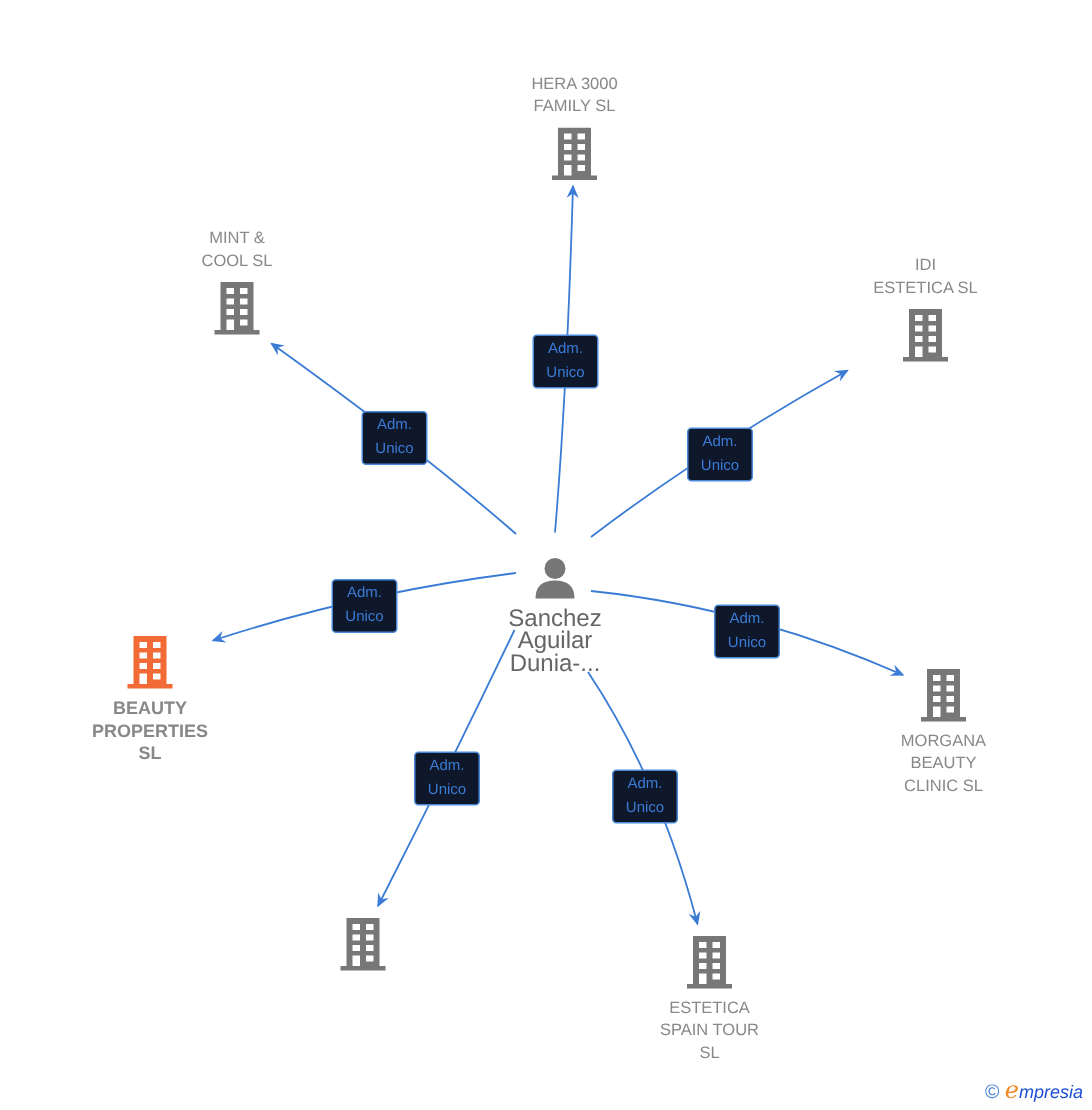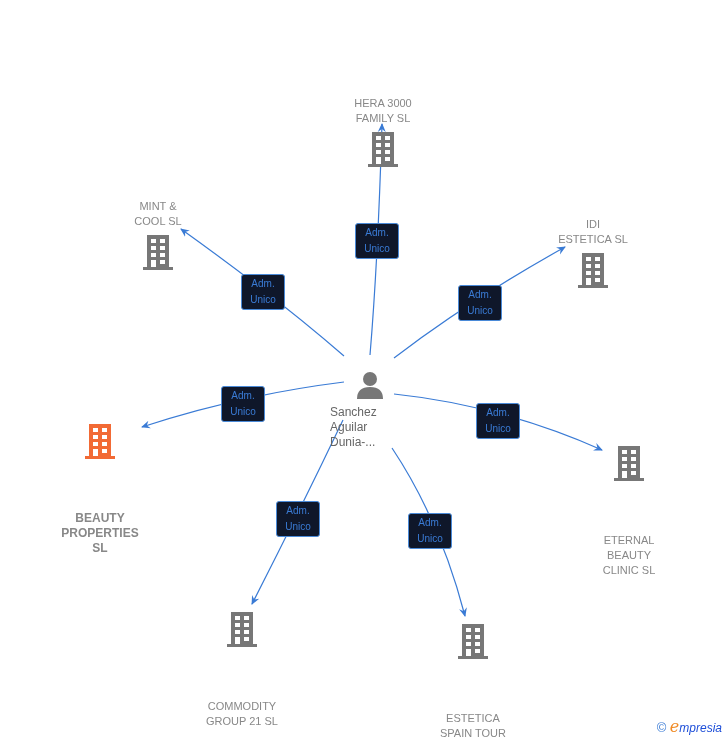--- a/index.html
+++ b/index.html
@@ -1,24 +1,24 @@
 <!DOCTYPE html>
 <html><head>
 <meta charset="utf-8">
 <style>
   html, body { margin:0; padding:0; background:#ffffff; }
   body { width:728px; height:740px; position:relative; overflow:hidden; font-family:"Liberation Sans", sans-serif; }
   #edges { position:absolute; left:0; top:0; }
   .node { position:absolute; text-align:center; color:#888888; font-size:11px; line-height:15px; }
-  .node .lbl { white-space:pre-line; display:block;margin-top:47px; }
+  .node .lbl { white-space:pre-line; display:block; }
   .node.main .lbl { color:#888888; font-weight:bold; font-size:12px; line-height:15px; }
   .bldg { display:inline-block; }
   .rel { position:absolute; width:44px; height:36px; box-sizing:border-box; border:1px solid #4a8ad8; border-radius:3px; background:#0f172a; color:#3a7bd5; font-size:10px; line-height:16px; text-align:center; padding-top:1px; }
   .rel span { display:block; }
-  .person-lbl { position:absolute; text-align:left; color:#666; font-size:12px; line-height:15px; white-space:pre-line; }
+  .person-lbl { position:absolute; text-align:center; color:#666; font-size:16px; line-height:15px; white-space:pre-line; }
   .footer { position:absolute; right:6px; bottom:4px; font-size:13px; color:#3a7bd5; }
   .footer .e { color:#f08a24; font-style:italic; font-family:"DejaVu Serif", serif; font-size:16px; }
   .footer .brand { color:#1d4ed8; font-style:italic; font-family:Liberation Sans, sans-serif; font-size:12px; }
 </style>
 </head>
 <body>
 
 <svg id="edges" width="728" height="740">
   <defs>
     <marker id="arr" markerWidth="10" markerHeight="10" refX="8" refY="5" orient="auto" markerUnits="userSpaceOnUse">
@@ -84,21 +84,21 @@
         <rect x="9" y="11" width="5" height="4"></rect>
         <rect x="18" y="11" width="5" height="4"></rect>
         <rect x="9" y="18" width="5" height="4"></rect>
         <rect x="18" y="18" width="5" height="4"></rect>
         <rect x="9" y="25" width="5" height="7"></rect>
         <rect x="18" y="25" width="5" height="4"></rect>
       </g>
   </svg>
 </div>
 
-<div class="node" style="left:543px; top:170px; width:100px;">
+<div class="node" style="left:567px; top:170px; width:100px;">
   <span class="lbl">IDI
 ESTETICA SL</span>
   <svg class="bldg" width="32" height="36" viewBox="0 0 32 36" style="margin-top:6px;">
     <rect x="5" y="0" width="22" height="33" fill="#777"></rect>
       <rect x="1" y="32" width="30" height="3" fill="#777"></rect>
     <g fill="#fff">
         <rect x="9" y="4" width="5" height="4"></rect>
         <rect x="18" y="4" width="5" height="4"></rect>
         <rect x="9" y="11" width="5" height="4"></rect>
         <rect x="18" y="11" width="5" height="4"></rect>
@@ -138,42 +138,40 @@
         <rect x="9" y="4" width="5" height="4"></rect>
         <rect x="18" y="4" width="5" height="4"></rect>
         <rect x="9" y="11" width="5" height="4"></rect>
         <rect x="18" y="11" width="5" height="4"></rect>
         <rect x="9" y="18" width="5" height="4"></rect>
         <rect x="18" y="18" width="5" height="4"></rect>
         <rect x="9" y="25" width="5" height="7"></rect>
         <rect x="18" y="25" width="5" height="4"></rect>
       </g>
   </svg>
-  <span class="lbl">ETERNAL
+  <span class="lbl">MORGANA
 BEAUTY
 CLINIC SL</span>
 </div>
 
 <div class="node" style="left:192px; top:612px; width:100px;">
   <svg class="bldg" width="32" height="36" viewBox="0 0 32 36">
     <rect x="5" y="0" width="22" height="33" fill="#777"></rect>
       <rect x="1" y="32" width="30" height="3" fill="#777"></rect>
     <g fill="#fff">
         <rect x="9" y="4" width="5" height="4"></rect>
         <rect x="18" y="4" width="5" height="4"></rect>
         <rect x="9" y="11" width="5" height="4"></rect>
         <rect x="18" y="11" width="5" height="4"></rect>
         <rect x="9" y="18" width="5" height="4"></rect>
         <rect x="18" y="18" width="5" height="4"></rect>
         <rect x="9" y="25" width="5" height="7"></rect>
         <rect x="18" y="25" width="5" height="4"></rect>
       </g>
   </svg>
-  <span class="lbl">COMMODITY
-GROUP 21 SL</span>
 </div>
 
 <div class="node" style="left:423px; top:624px; width:100px;">
   <svg class="bldg" width="32" height="36" viewBox="0 0 32 36">
     <rect x="5" y="0" width="22" height="33" fill="#777"></rect>
       <rect x="1" y="32" width="30" height="3" fill="#777"></rect>
     <g fill="#fff">
         <rect x="9" y="4" width="5" height="4"></rect>
         <rect x="18" y="4" width="5" height="4"></rect>
         <rect x="9" y="11" width="5" height="4"></rect>

